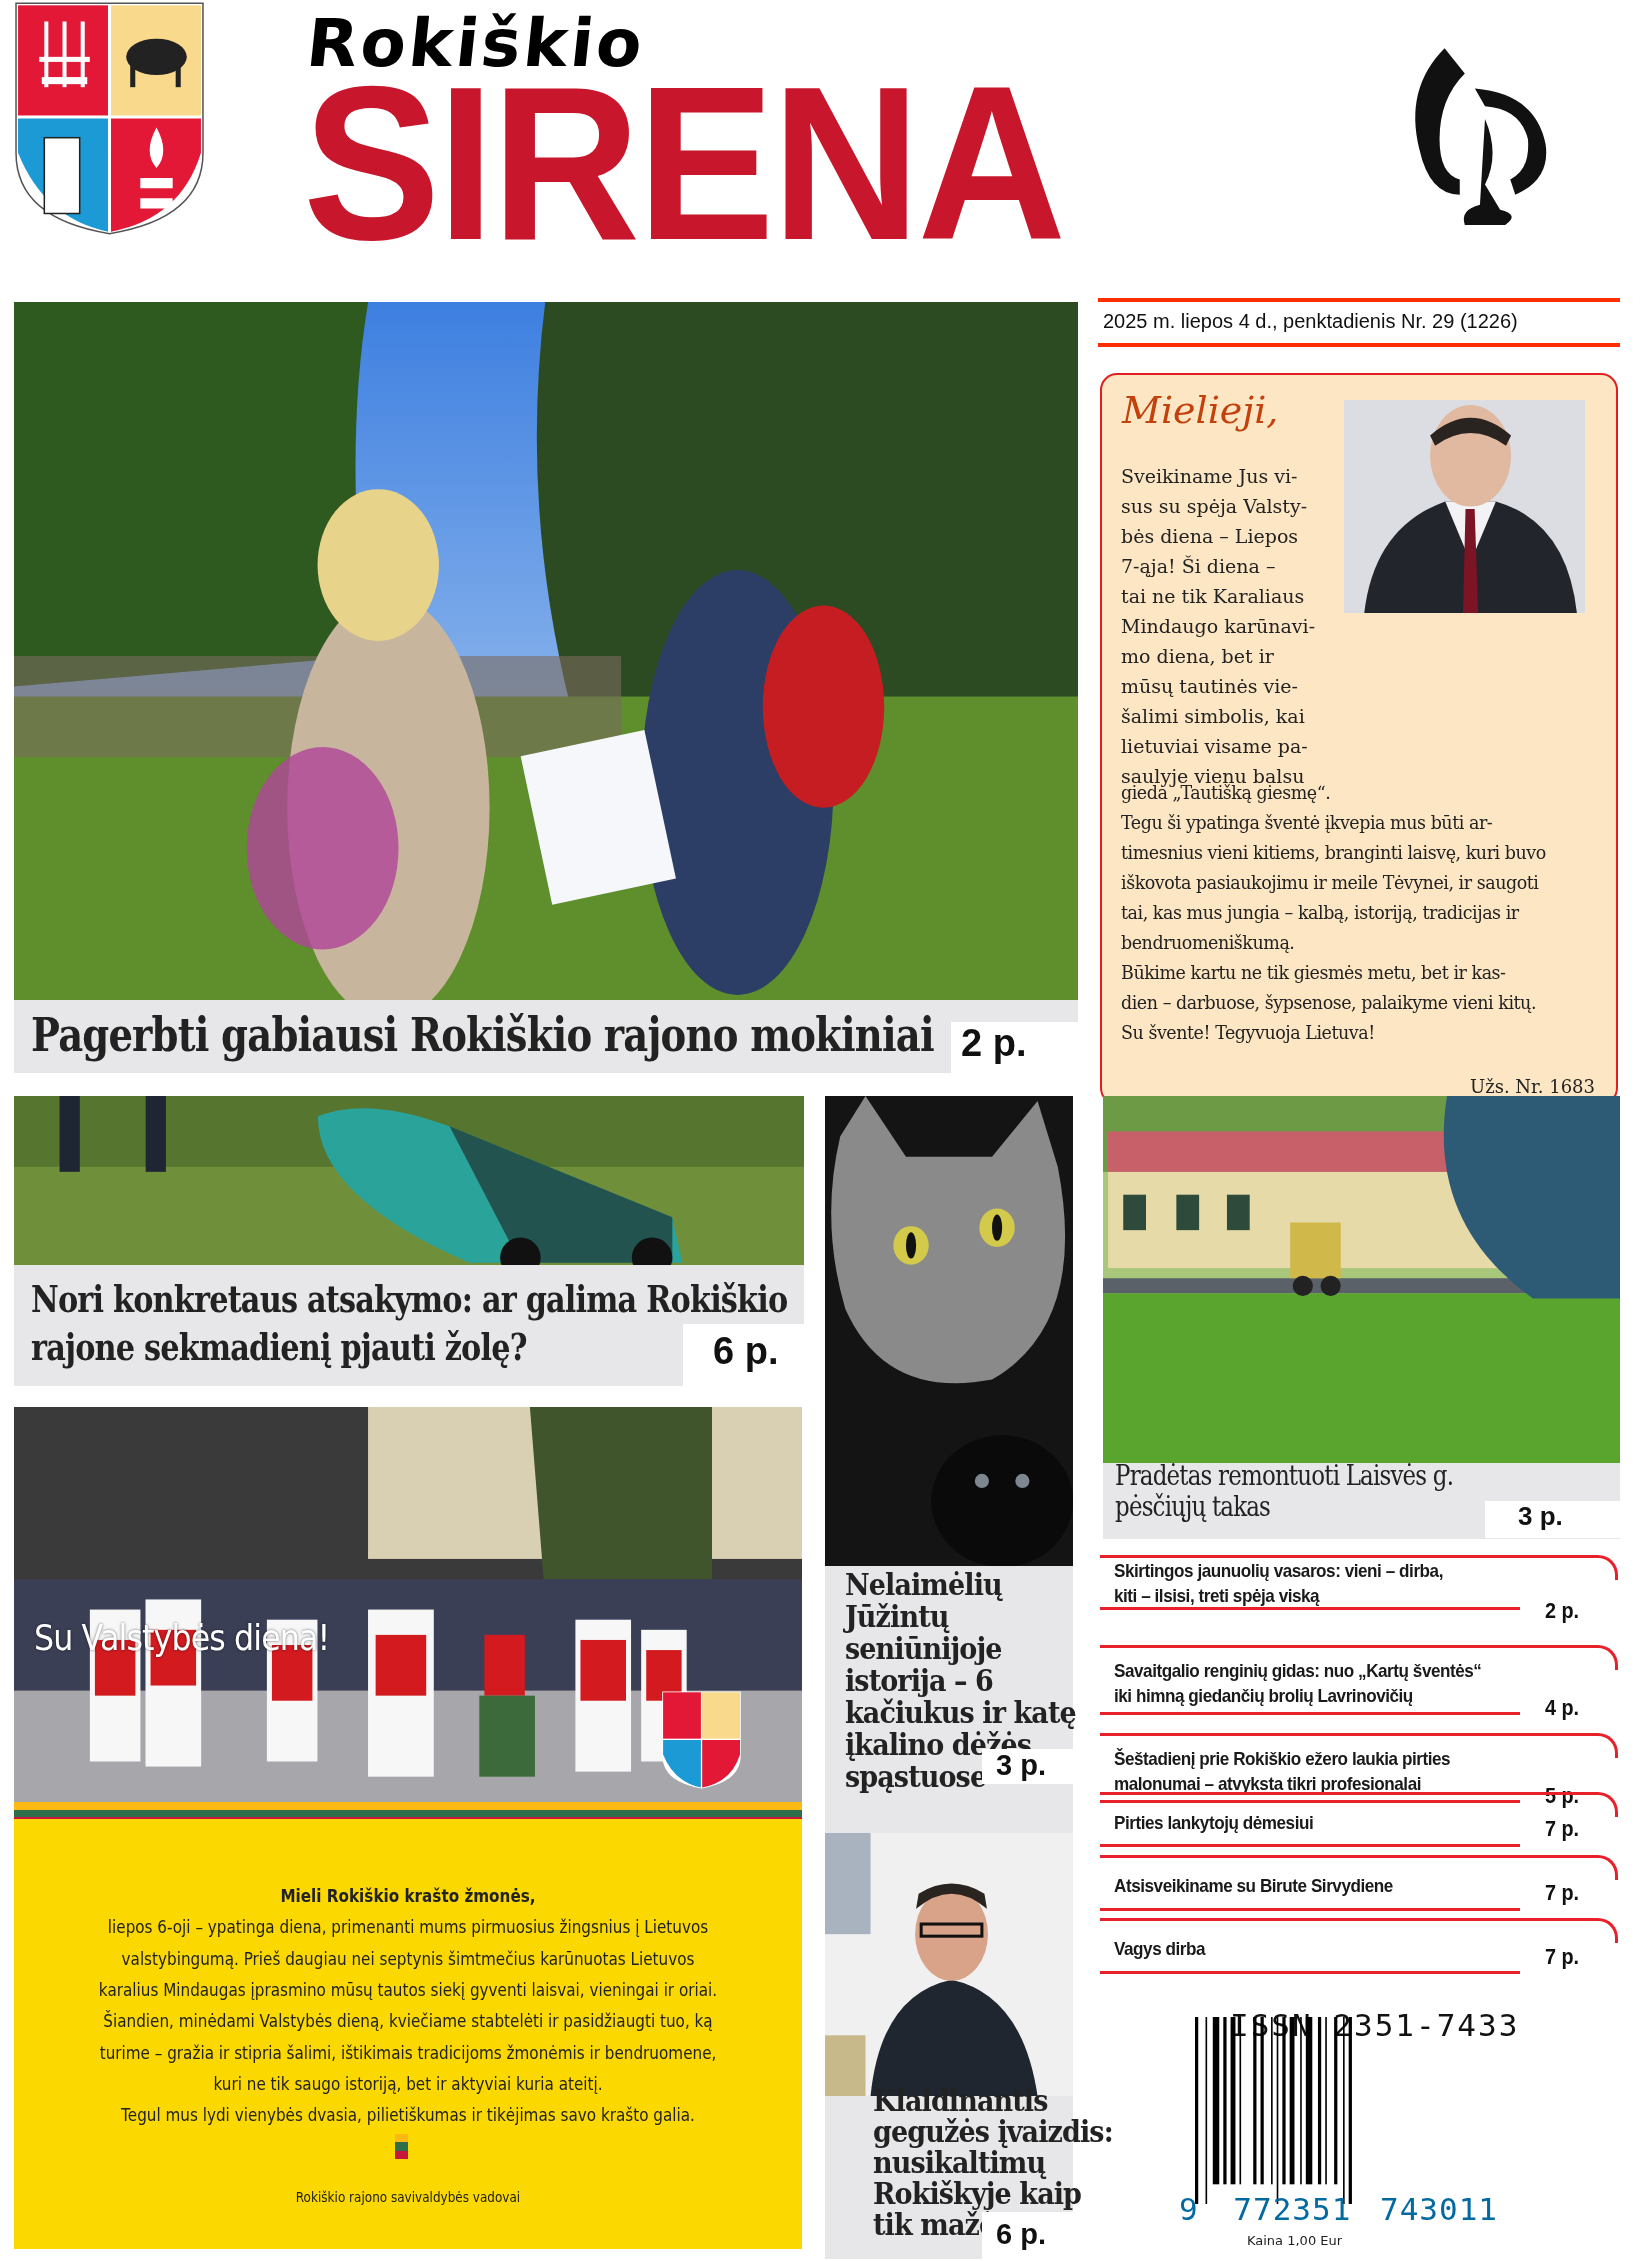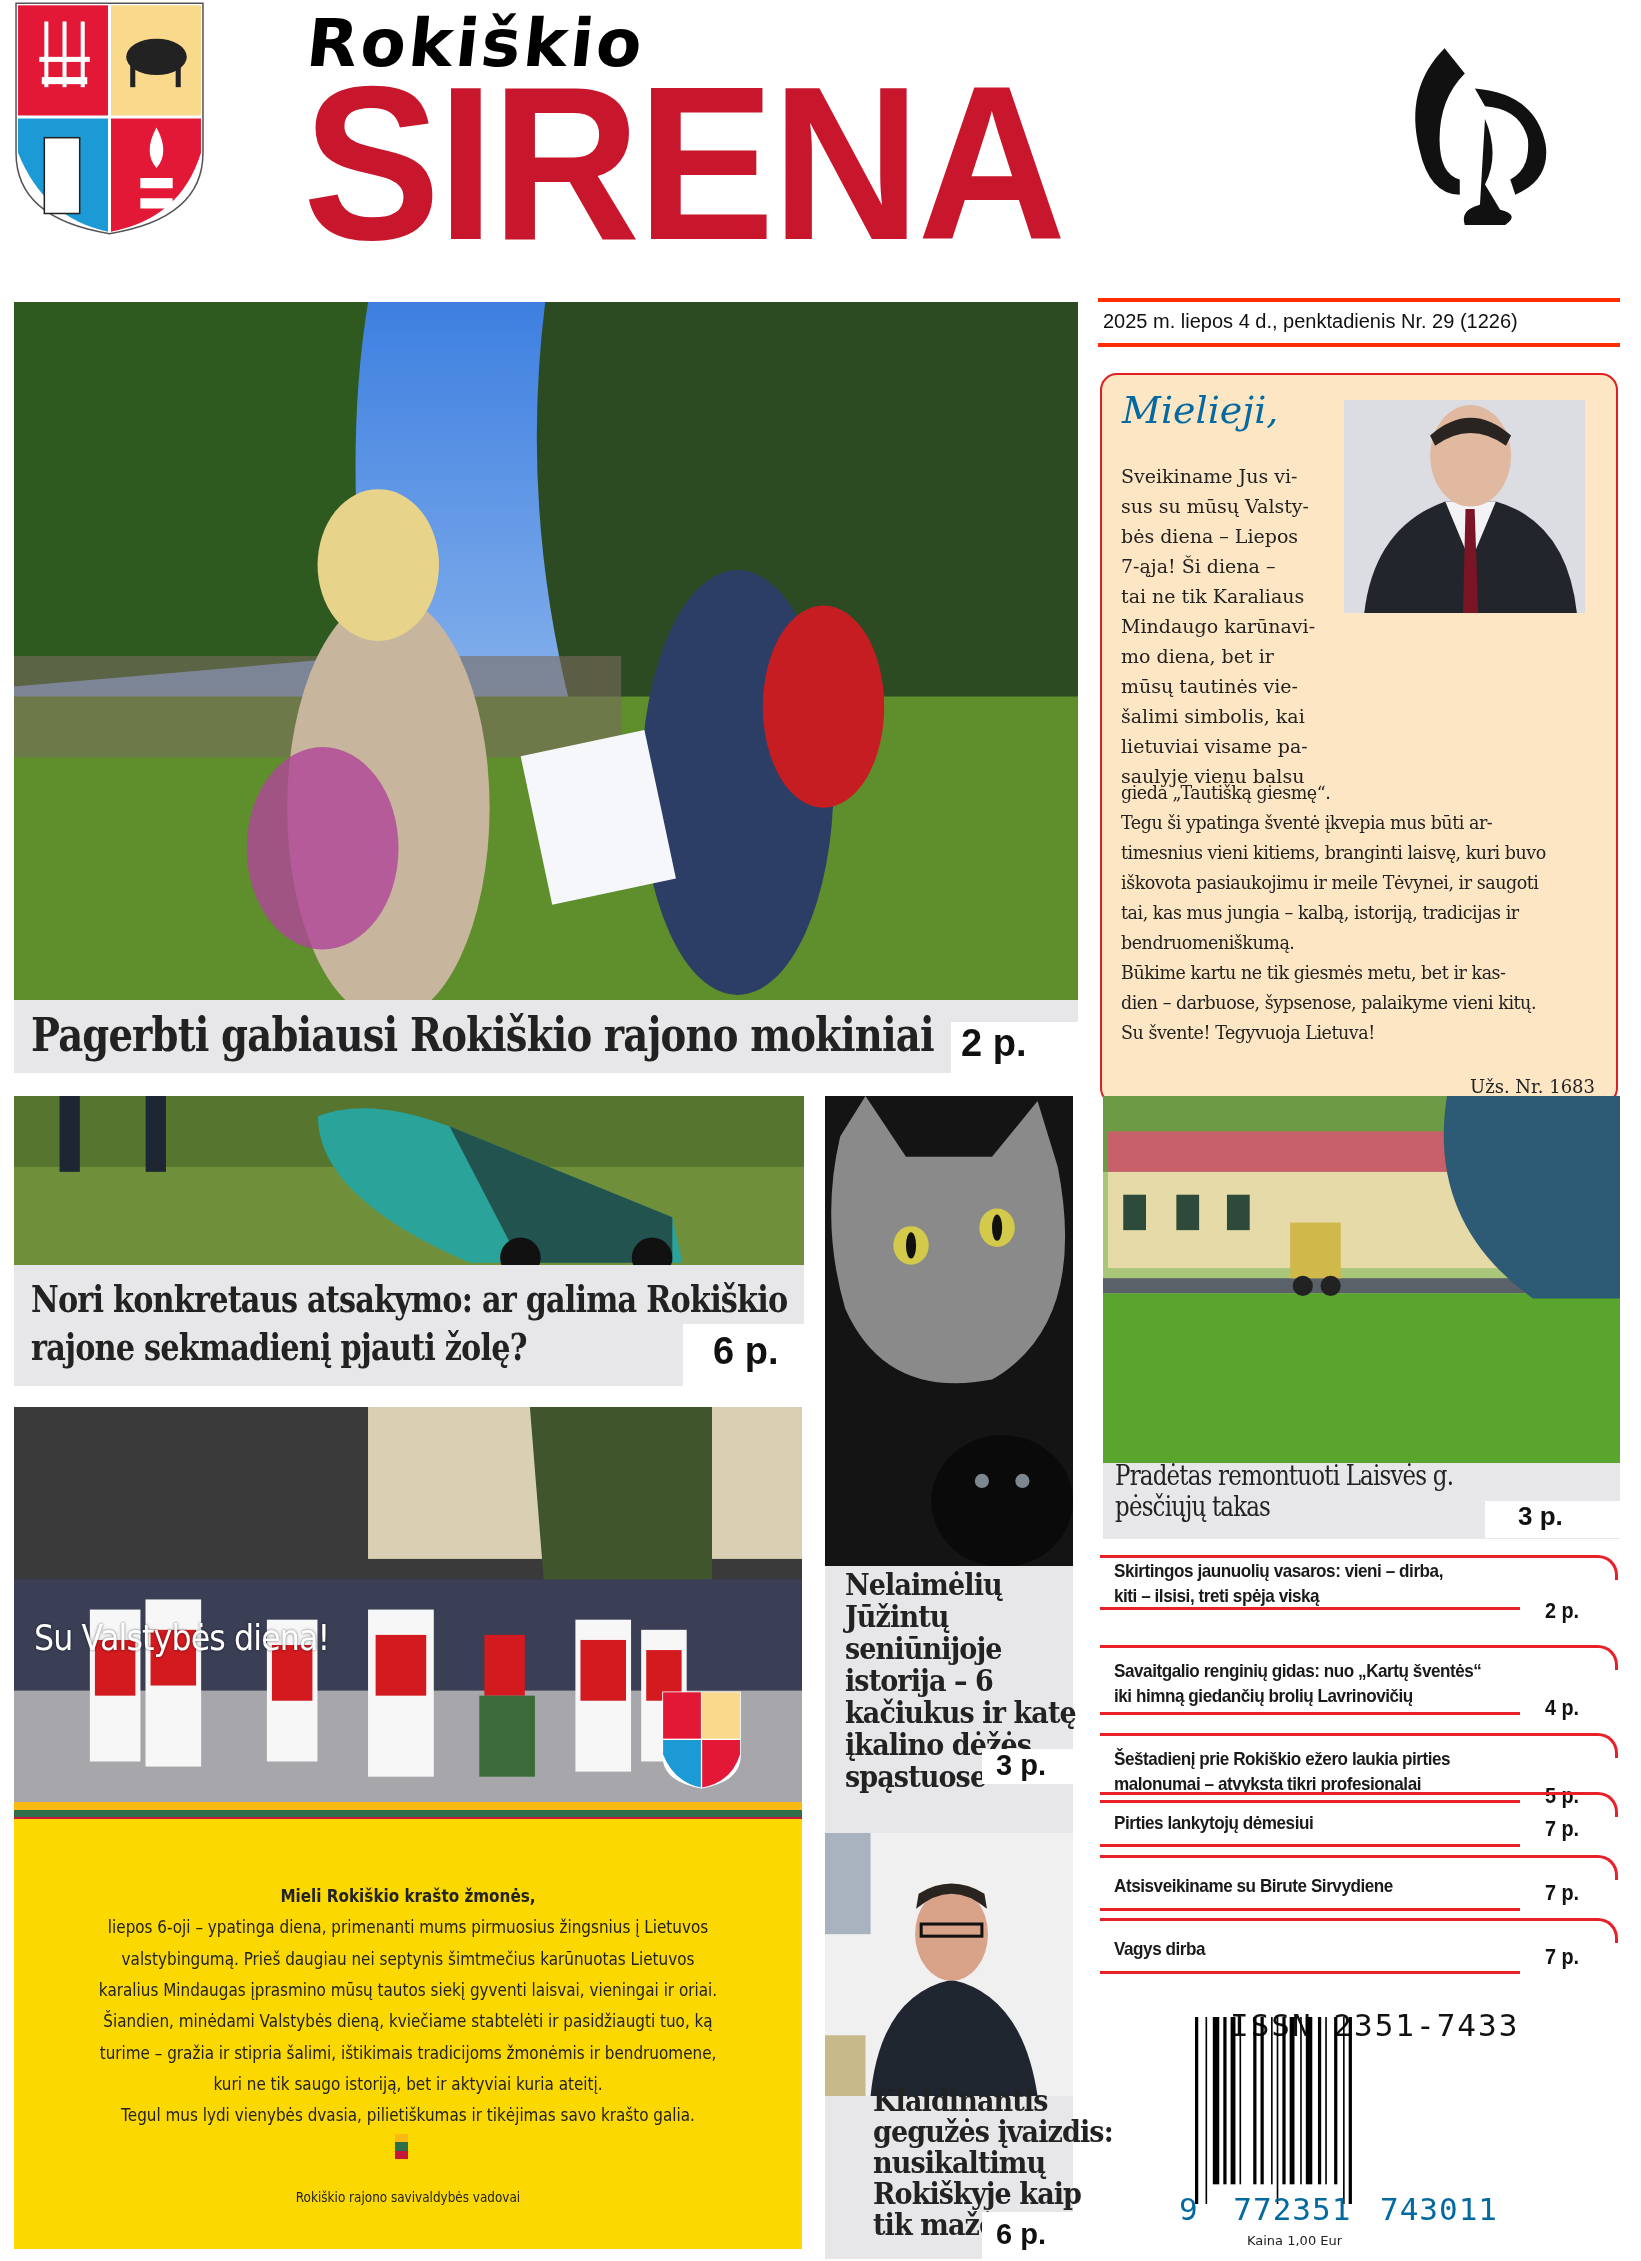--- a/index.html
+++ b/index.html
@@ -10,21 +10,21 @@
   #rokiskio{left:307px;top:5px;font-family:"DejaVu Sans",sans-serif;font-weight:bold;font-size:66px;letter-spacing:3px;color:#000;transform:skewX(-6deg);}
   #sirena{left:303px;top:71px;font-family:"Liberation Sans",sans-serif;font-weight:900;font-size:202px;line-height:172px;color:#c8172d;letter-spacing:-3px;transform:scaleX(1.02) scaleY(1.08);transform-origin:left top;}
   #mascot{left:1384px;top:28px;width:202px;height:202px;}
   
   .redline{background:#ff2e00;height:4px;}
   #dateline{left:1103px;top:310px;width:516px;font-family:"Liberation Sans",sans-serif;font-size:20px;color:#111;white-space:nowrap;}
   
   .photo{overflow:hidden;}
   
   #greet{left:1100px;top:373px;width:518px;height:732px;background:#fde6c3;border:2.5px solid #e02020;border-radius:17px;box-sizing:border-box;}
-  #greet-title{left:20px;top:12.7px;font-style:italic;font-size:38px;color:#0369a1;}
+  #greet-title{left:20px;top:12.7px;font-style:italic;font-size:38px;color:#c2410c;}
   #greet-photo{left:242px;top:25px;width:241px;height:212px;height:213px;}
   .gtext{font-size:19px;line-height:30px;color:#222;}
   #greet-col{left:19px;top:86px;width:213px;text-align:justify;}
   #greet-full{left:19px;top:402px;width:466px;}
   #greet-order{right:21px;top:697px;font-size:18px;}
   
   .hbox{background:#e7e7e9;}
   .hl{font-family:"DejaVu Serif",serif;font-weight:bold;color:#222;letter-spacing:-1px;transform:scaleX(0.82);transform-origin:left top;white-space:nowrap;}
   .pg{font-family:"Liberation Sans",sans-serif;font-weight:bold;color:#111;background:#fff;}
   
@@ -108,21 +108,21 @@
       <rect width="476" height="420" fill="#dcdde2"></rect>
       <path d="M40 420 Q60 250 200 200 L300 200 Q440 240 460 420Z" fill="#23252d"></path>
       <path d="M200 200 L250 320 L300 200Z" fill="#f3f3f5"></path>
       <path d="M240 215 L258 215 L265 420 L235 420Z" fill="#7b1424"></path>
       <ellipse cx="250" cy="110" rx="80" ry="100" fill="#e1b9a0"></ellipse>
       <path d="M170 70 Q250 0 330 70 L320 90 Q250 40 180 90Z" fill="#2a2420"></path>
     </svg>
   </div>
   <div id="greet-col" class="abs gtext">
     <div>Sveikiname Jus vi-</div>
-    <div>sus su mūsų Valsty-</div>
+    <div>sus su spėja Valsty-</div>
     <div>bės diena – Liepos</div>
     <div>7-ąja! Ši diena –</div>
     <div>tai ne tik Karaliaus</div>
     <div>Mindaugo karūnavi-</div>
     <div>mo diena, bet ir</div>
     <div>mūsų tautinės vie-</div>
     <div>šalimi simbolis, kai</div>
     <div>lietuviai visame pa-</div>
     <div>saulyje vienu balsu</div>
   </div>

